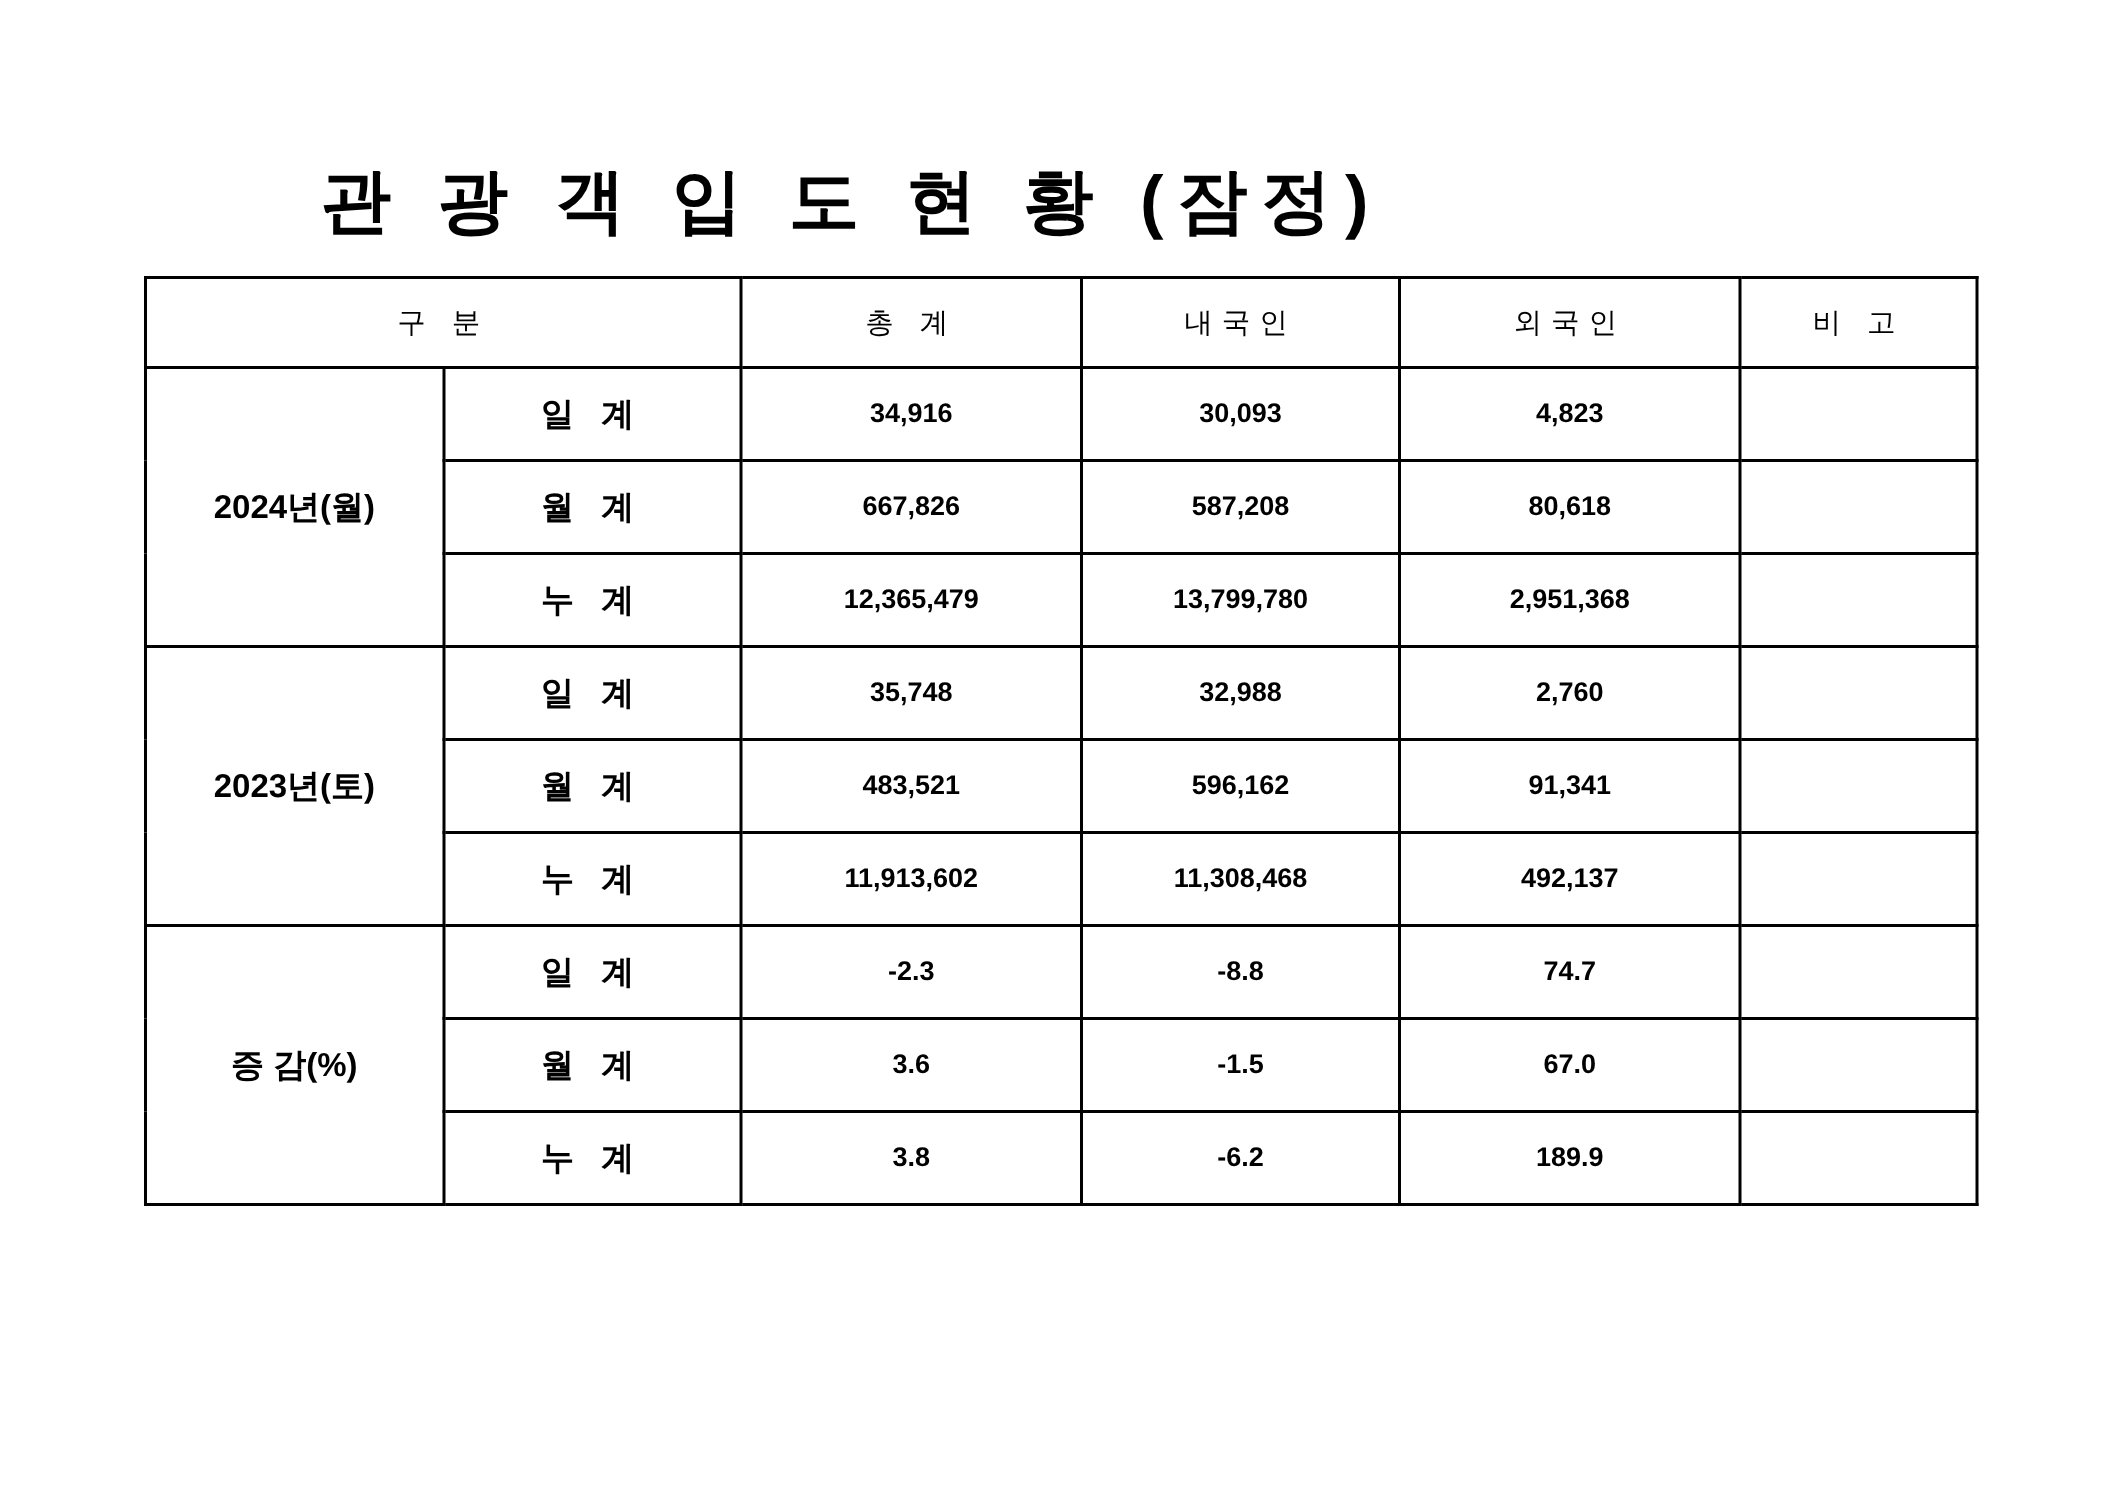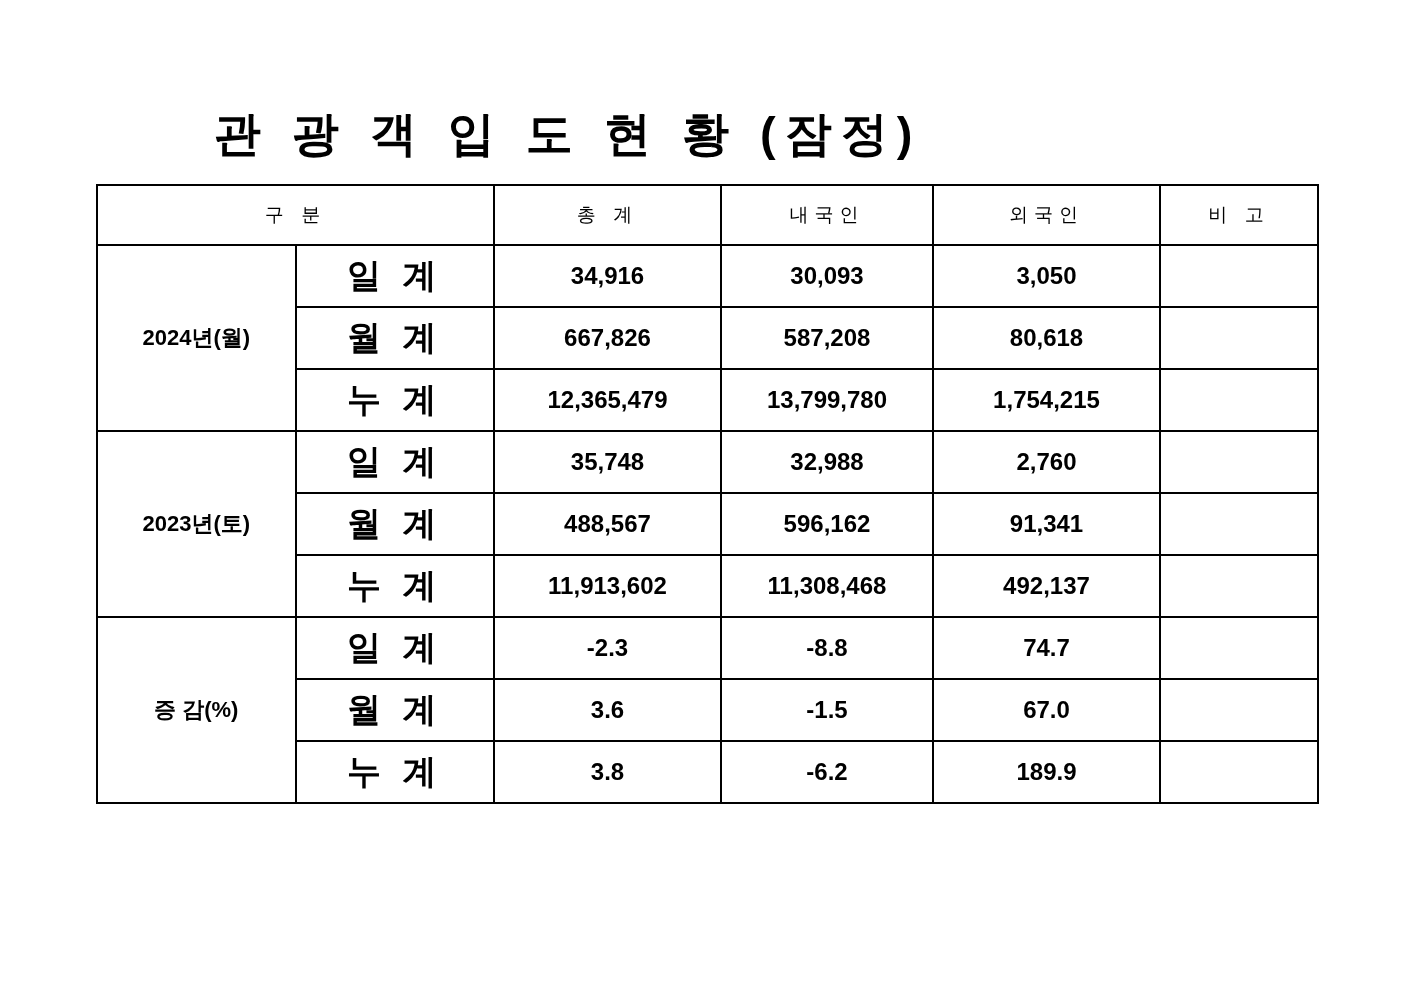--- a/index.html
+++ b/index.html
@@ -71,27 +71,27 @@
   .col-for    { width: 225px; }
   .col-note   { width: 156px; }
 
   .group-cell {
     font-size: 22px;
     font-weight: normal;
     letter-spacing: 0px;
     width: 220px;
   }
   .sub-cell {
-    font-size: 34px;
+    font-size: 22px;
     font-weight: normal;
     letter-spacing: 6px;
     width: 175px;
   }
   .num-cell {
-    font-size: 24px;
+    font-size: 18px;
     font-weight: bold;
     height: 60px;
   }
   .note-cell {
     font-size: 24px;
   }
   .thick-top > td, .thick-top > th {
     border-top-width: 3px;
   }
 </style>
@@ -113,49 +113,49 @@
           <th class="col-note">비   고</th>
         </tr>
       </thead>
       <tbody>
 
         <tr class="thick-top">
           <td class="group-cell" rowspan="3">2024년(월)</td>
           <td class="sub-cell">일 계</td>
           <td class="num-cell">34,916</td>
           <td class="num-cell">30,093</td>
-          <td class="num-cell">3,050</td>
+          <td class="num-cell">4,823</td>
           <td class="note-cell"></td>
         </tr>
         <tr>
           <td class="sub-cell">월 계</td>
           <td class="num-cell">667,826</td>
           <td class="num-cell">587,208</td>
           <td class="num-cell">80,618</td>
           <td class="note-cell"></td>
         </tr>
         <tr>
           <td class="sub-cell">누 계</td>
           <td class="num-cell">12,365,479</td>
           <td class="num-cell">13,799,780</td>
-          <td class="num-cell">1,754,215</td>
+          <td class="num-cell">2,951,368</td>
           <td class="note-cell"></td>
         </tr>
 
         <tr class="thick-top">
           <td class="group-cell" rowspan="3">2023년(토)</td>
           <td class="sub-cell">일 계</td>
           <td class="num-cell">35,748</td>
           <td class="num-cell">32,988</td>
           <td class="num-cell">2,760</td>
           <td class="note-cell"></td>
         </tr>
         <tr>
           <td class="sub-cell">월 계</td>
-          <td class="num-cell">488,567</td>
+          <td class="num-cell">483,521</td>
           <td class="num-cell">596,162</td>
           <td class="num-cell">91,341</td>
           <td class="note-cell"></td>
         </tr>
         <tr>
           <td class="sub-cell">누 계</td>
           <td class="num-cell">11,913,602</td>
           <td class="num-cell">11,308,468</td>
           <td class="num-cell">492,137</td>
           <td class="note-cell"></td>

